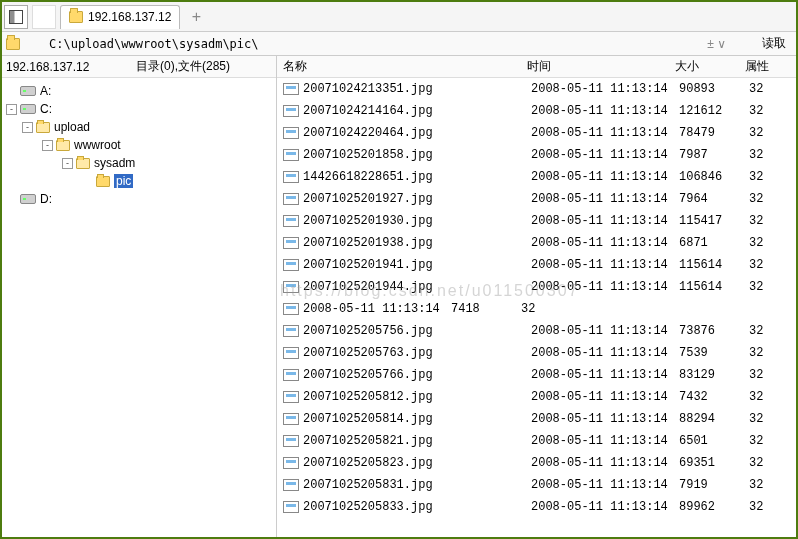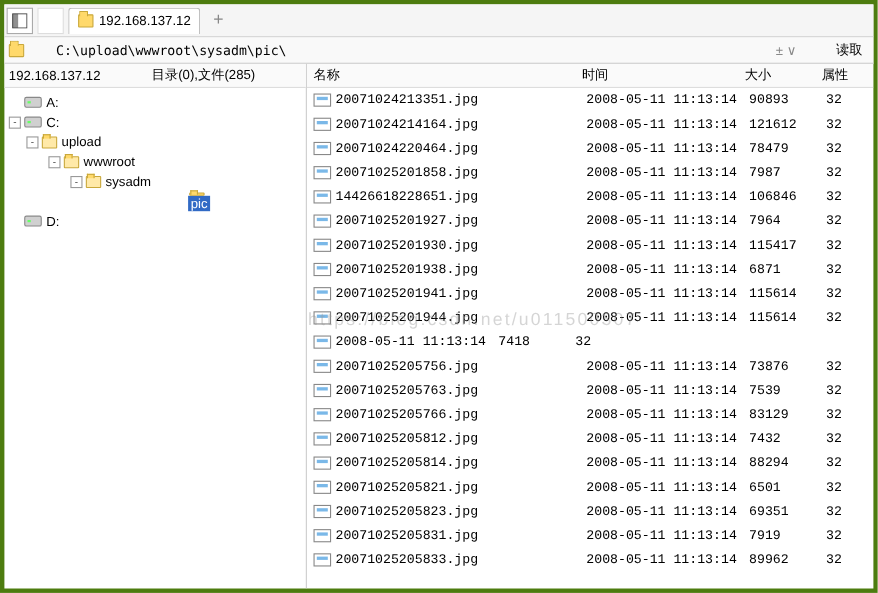--- a/index.html
+++ b/index.html
@@ -1,17 +1,17 @@
 <!DOCTYPE html>
 <html><head>
 <meta charset="utf-8">
 <style>
 * { box-sizing: border-box; margin: 0; padding: 0; }
 body { font-family: "SimSun", "宋体", sans-serif; font-size: 12px; background: #fff; width: 798px; height: 539px; overflow: hidden; }
-.window { display: flex; flex-direction: column; height: 100%; border: 4px solid #4d7c0f; }
+.window { display: flex; flex-direction: column; height: 100%; border: 2px solid #4d7c0f; }
 .tabbar { display: flex; align-items: center; height: 30px; background: #f5f5f5; border-bottom: 1px solid #ccc; }
 .tab-btn { width: 24px; height: 24px; margin: 2px; border: 1px solid #aaa; background: #fff; display: flex; align-items: center; justify-content: center; }
 .tab-btn svg { width: 14px; height: 14px; }
 .tab-extra { width: 24px; height: 24px; margin: 2px; border: 1px solid #ddd; background: #fff; }
 .tab { display: flex; align-items: center; height: 24px; padding: 0 8px; border: 1px solid #bbb; border-bottom: none; background: #fff; margin-left: 2px; border-radius: 3px 3px 0 0; }
 .tab-folder { width: 14px; height: 12px; background: #ffd96b; border: 1px solid #c9a83b; border-radius: 1px; margin-right: 5px; position: relative; }
 .tab-folder::before { content: ""; position: absolute; top: -4px; left: 0; width: 6px; height: 4px; background: #ffd96b; border: 1px solid #c9a83b; border-bottom: none; border-radius: 1px 1px 0 0; }
 .addtab { width: 20px; text-align: center; color: #888; font-size: 16px; margin-left: 6px; }
 .pathbar { display: flex; align-items: center; height: 24px; background: #f9f9f9; border-bottom: 1px solid #ccc; padding: 0 4px; gap: 24px; }
 .pathbar .folder-icon { width: 14px; height: 12px; background: #ffd96b; border: 1px solid #c9a83b; border-radius: 1px; margin-right: 5px; position: relative; }
@@ -30,21 +30,21 @@
 .expander.blank { border: none; background: transparent; }
 .drive-icon { width: 16px; height: 10px; background: #d0d0d0; border: 1px solid #888; border-radius: 2px; margin-right: 4px; position: relative; }
 .drive-icon::after { content: ""; position: absolute; left: 2px; top: 3px; width: 3px; height: 2px; background: #6f6; }
 .folder-icon-sm { width: 14px; height: 11px; background: #ffd96b; border: 1px solid #c9a83b; border-radius: 1px; margin-right: 4px; position: relative; }
 .folder-icon-sm::before { content: ""; position: absolute; top: -3px; left: 0; width: 5px; height: 3px; background: #ffd96b; border: 1px solid #c9a83b; border-bottom: none; }
 .folder-open { background: #ffe9a8; }
 .selected { background: #316ac5; color: #fff; padding: 0 2px; }
 .indent-1 { padding-left: 20px; }
 .indent-2 { padding-left: 40px; }
 .indent-3 { padding-left: 60px; }
-.indent-4 { padding-left: 80px; flex-direction: column; }
+.indent-4 { padding-left: 80px; }
 .filelist { flex: 1; display: flex; flex-direction: column; overflow: hidden; }
 .list-header { display: flex; height: 22px; align-items: center; border-bottom: 1px solid #ddd; background: #fafafa; }
 .col-name { flex: 0 0 250px; padding-left: 6px; }
 .col-time { flex: 0 0 148px; }
 .col-size { flex: 0 0 70px; }
 .col-attr { flex: 0 0 40px; }
 .list-body { flex: 1; overflow-y: auto; }
 .file-row { display: flex; height: 22px; align-items: center; font-family: Liberation Mono, monospace; }
 .file-icon { width: 16px; height: 12px; background: #fff; border: 1px solid #888; margin-right: 4px; margin-left: 6px; position: relative; flex-shrink: 0; }
 .file-icon::after { content: ""; position: absolute; left: 2px; top: 2px; right: 2px; bottom: 5px; background: #7ab8e8; }

